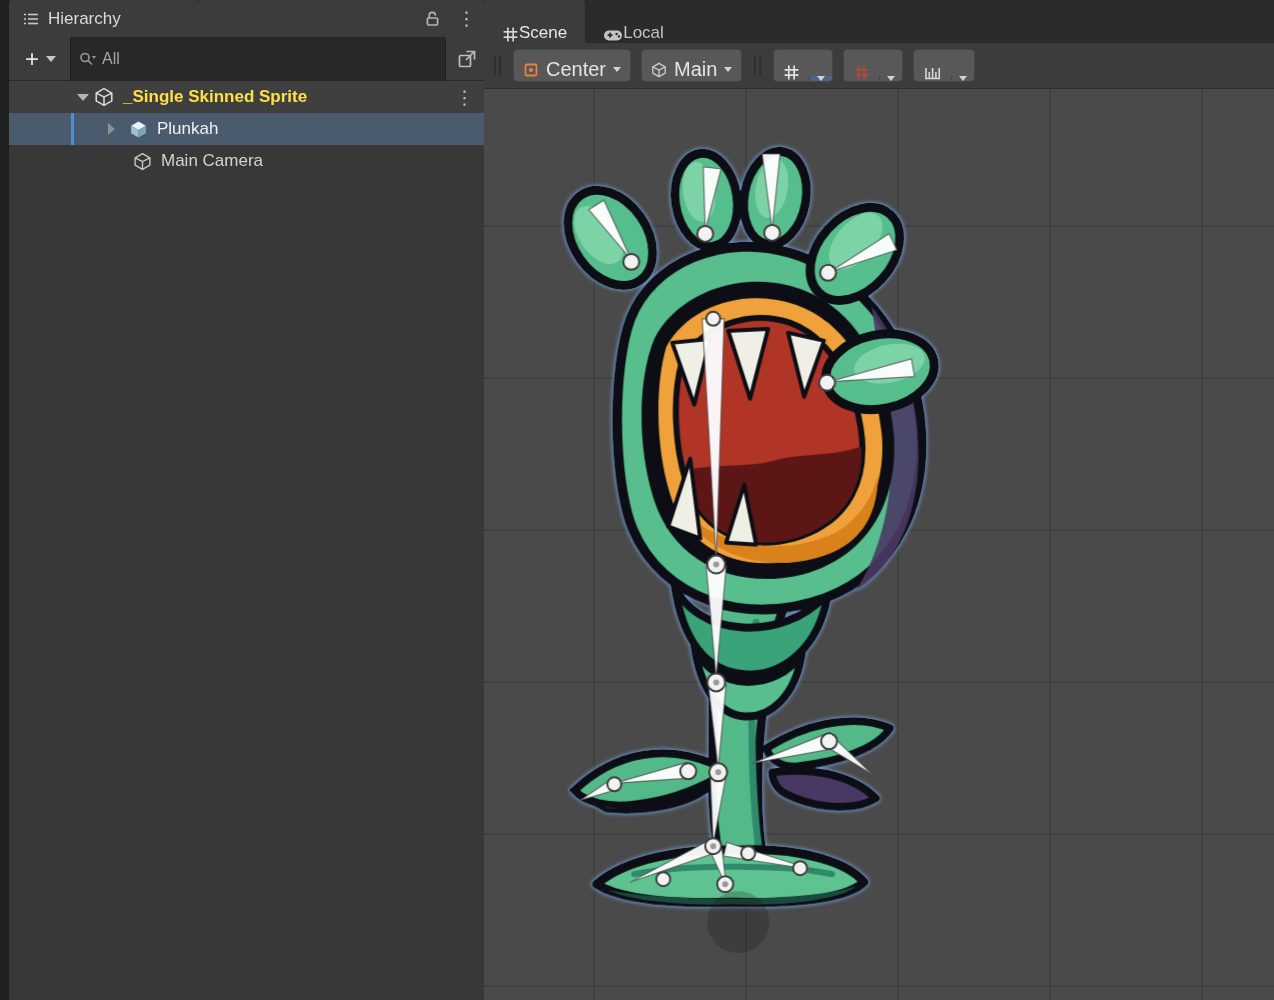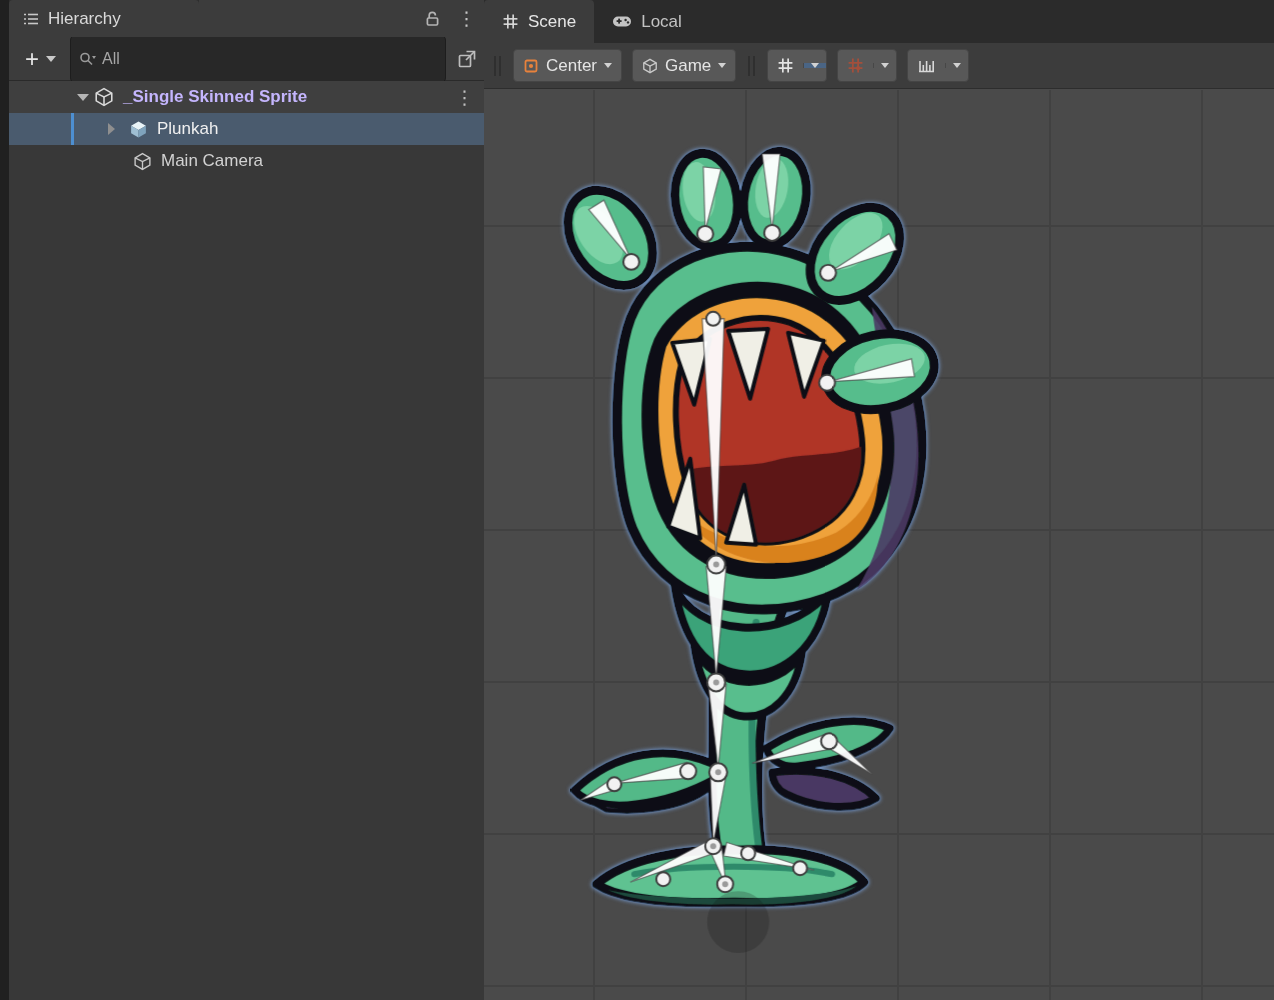--- a/index.html
+++ b/index.html
@@ -20,35 +20,35 @@
   .tri-open{width:0;height:0;border-left:6px solid transparent;border-right:6px solid transparent;border-top:7px solid #B5B5B5;}
   .search{flex:1;height:48px;background:#282828;border:1px solid #1D1D1D;border-radius:5px;display:flex;align-items:center;gap:4px;padding:0 8px;}
   .search input{flex:1;background:transparent;border:none;outline:none;color:#A6A6A6;font-size:16px;}
   .kebab{color:#C6C6C6;font-size:19px;line-height:14px;}
 
   .tree{position:absolute;top:81px;left:0;right:0;bottom:0;}
   .trow{height:32px;display:flex;align-items:center;font-size:17px;color:#D2D2D2;position:relative;}
   .trow .slot{width:20px;display:flex;justify-content:center;}
   .trow .oicon{width:22px;height:20px;display:flex;align-items:center;justify-content:center;margin-right:8px;}
   .trow.root{background:#3F3F3F;}
-  .trow.root .label{font-weight:bold;color:#c4b5fd;text-align:center;}
+  .trow.root .label{font-weight:bold;color:#fde047;text-align:center;}
   .trow.sel{background:#4A5B6E;}
   .trow.sel .label{color:#F0F0F0;}
   .trow .rowkebab{position:absolute;right:16px;color:#C0C0C0;font-size:19px;}
   .selbar{position:absolute;left:62px;top:0;width:3px;height:100%;background:#4D8FD1;}
 
   
   .scene{position:absolute;left:484px;top:0;width:790px;height:1000px;background:#4A4A4A;}
   .scene-tabbar{height:43px;background:#2B2B2B;display:flex;align-items:stretch;}
-  .stab{display:flex;align-items:center;gap:9px;padding:0 18px;font-size:17px;color:#C3C3C3;}
+  .stab{display:flex;align-items:flex-end;padding:0 18px;font-size:17px;color:#C3C3C3;}
   .stab.active{background:#3C3C3C;color:#E6E6E6;border-radius:4px 4px 0 0;}
   .stoolbar{height:46px;background:#3C3C3C;display:flex;align-items:center;gap:10px;padding:0 8px;border-bottom:1px solid #2D2D2D;}
   .sep2{display:flex;gap:3px;margin:0 2px;}
   .sep2 i{display:block;width:2px;height:20px;background:#2F2F2F;}
-  .btn{display:inline-flex;align-items:center;height:33px;background:#585858;border:1px solid #454545;border-radius:4px;color:#E4E4E4;font-size:17px;overflow:hidden;}
+  .btn{display:inline-flex;align-items:flex-end;height:33px;background:#585858;border:1px solid #454545;border-radius:4px;color:#E4E4E4;font-size:20px;overflow:hidden;}
   .btn .part{display:flex;align-items:center;gap:7px;padding:0 9px;}
   .btn .dd{display:flex;align-items:center;padding:0 7px;border-left:1px solid #474747;}
   .btn .dd.blue{background:#4A6585;}
   .caret{width:0;height:0;border-left:4.5px solid transparent;border-right:4.5px solid transparent;border-top:5.5px solid #D2D2D2;}
 
   .canvas{position:absolute;left:0;top:90px;right:0;bottom:0;background-color:#4A4A4A;
     background-image:linear-gradient(90deg,#414141 2px,transparent 2px),linear-gradient(180deg,#414141 2px,transparent 2px);
     background-size:152px 152px;background-position:109px 135px;}
   .canvas svg{position:absolute;left:0;top:0;}
 </style>
@@ -187,21 +187,21 @@
         </span>
       </div>
 
       <div class="btn">
         <span class="part">
           <svg width="16" height="16" viewBox="0 0 18 18">
             <polygon points="9,1.5 16,5.5 16,12.5 9,16.5 2,12.5 2,5.5" fill="none" stroke="#C9C9C9" stroke-width="1.5"></polygon>
             <polyline points="2,5.5 9,9 16,5.5" fill="none" stroke="#C9C9C9" stroke-width="1.5"></polyline>
             <line x1="9" y1="9" x2="9" y2="16.5" stroke="#C9C9C9" stroke-width="1.5"></line>
           </svg>
-          <span>Game</span>
+          <span>Main</span>
           <span class="caret"></span>
         </span>
       </div>
 
       <span class="sep2">
           <i></i>
           <i></i>
         </span>
 
       <div class="btn">

